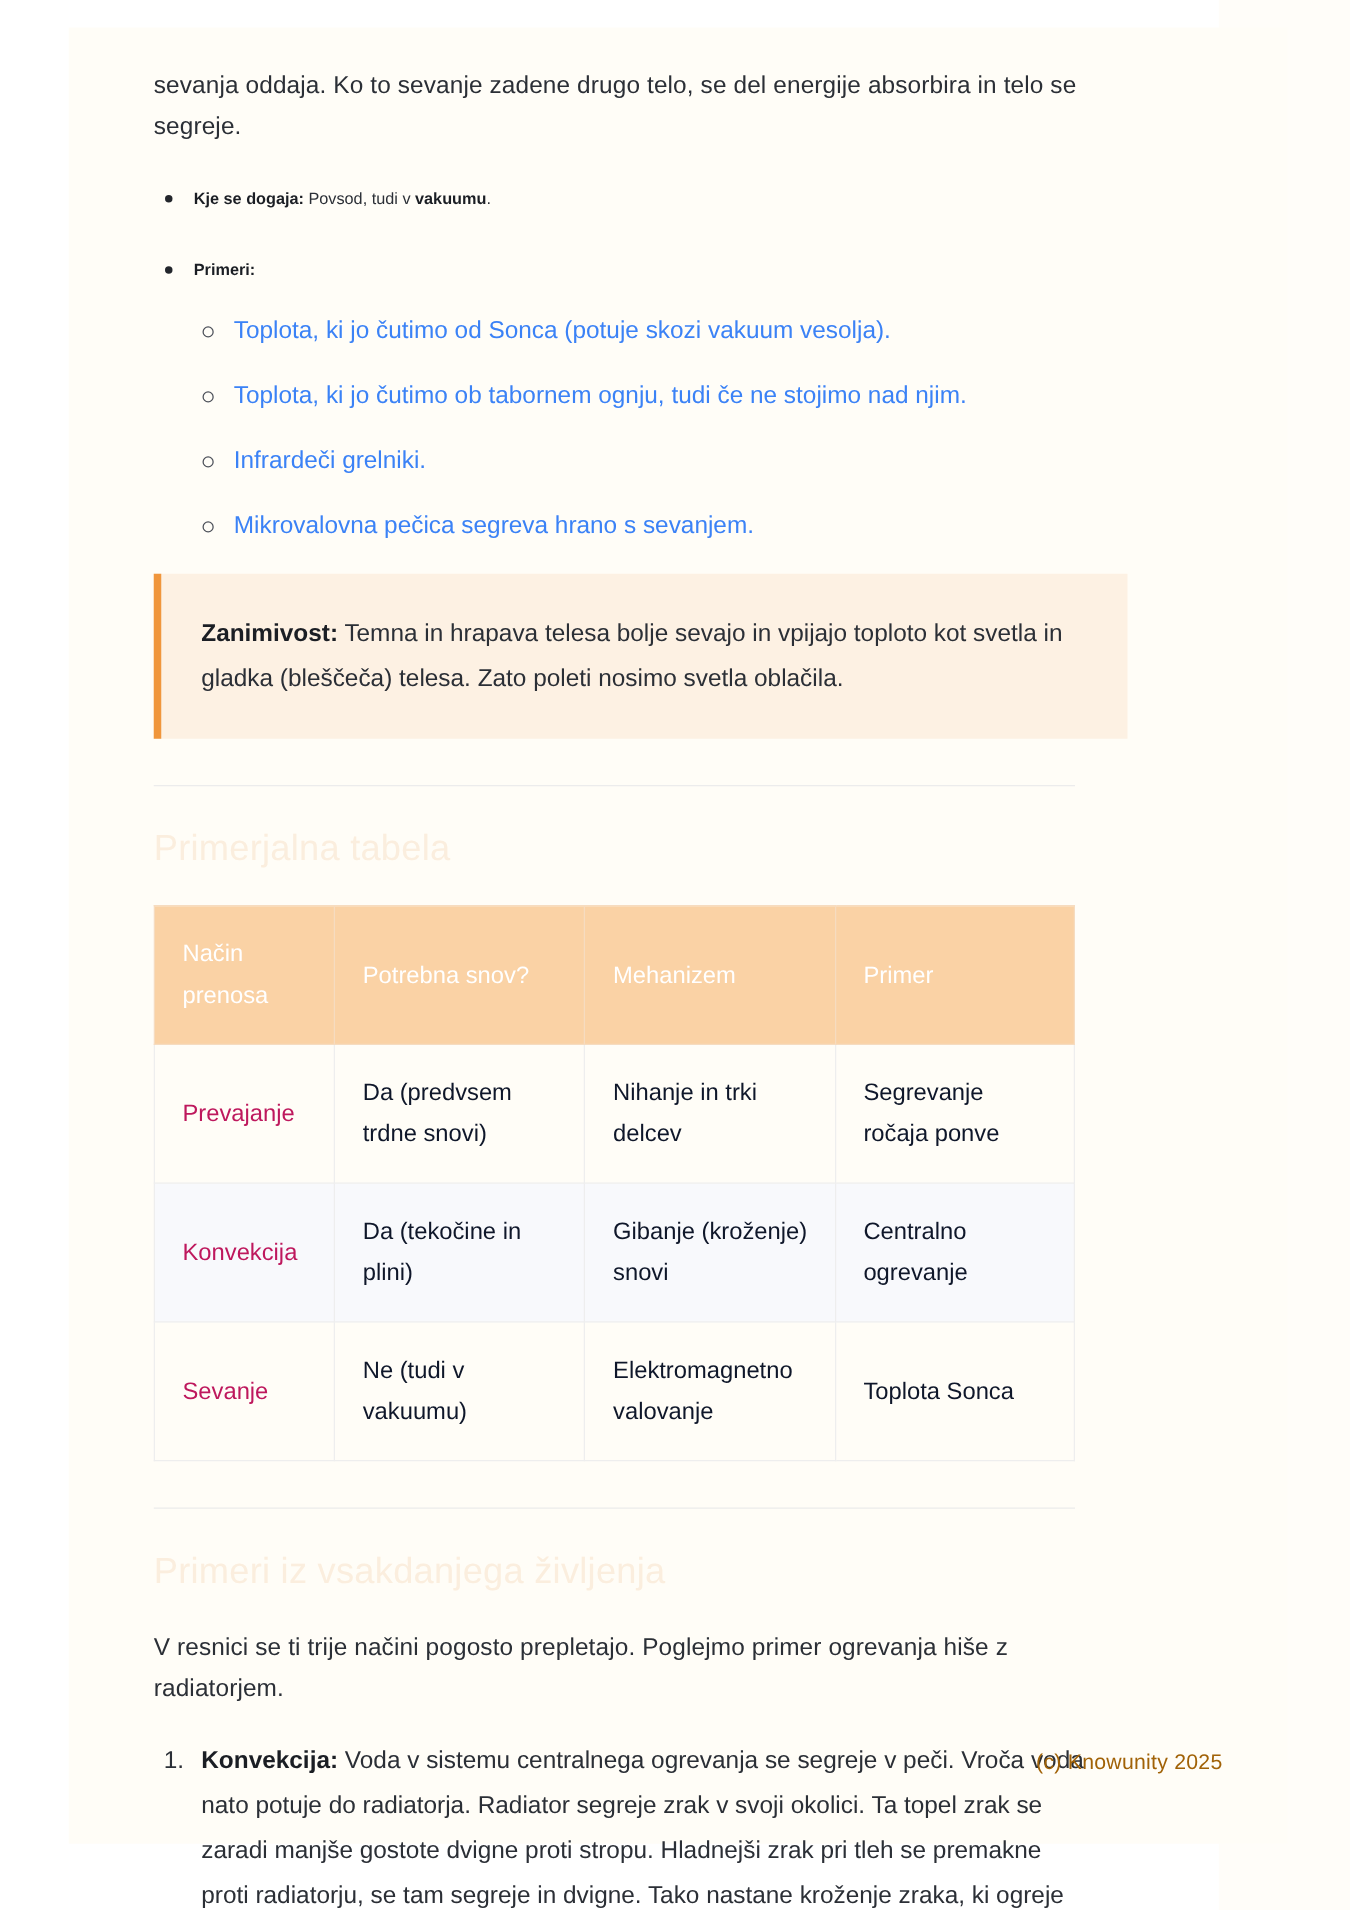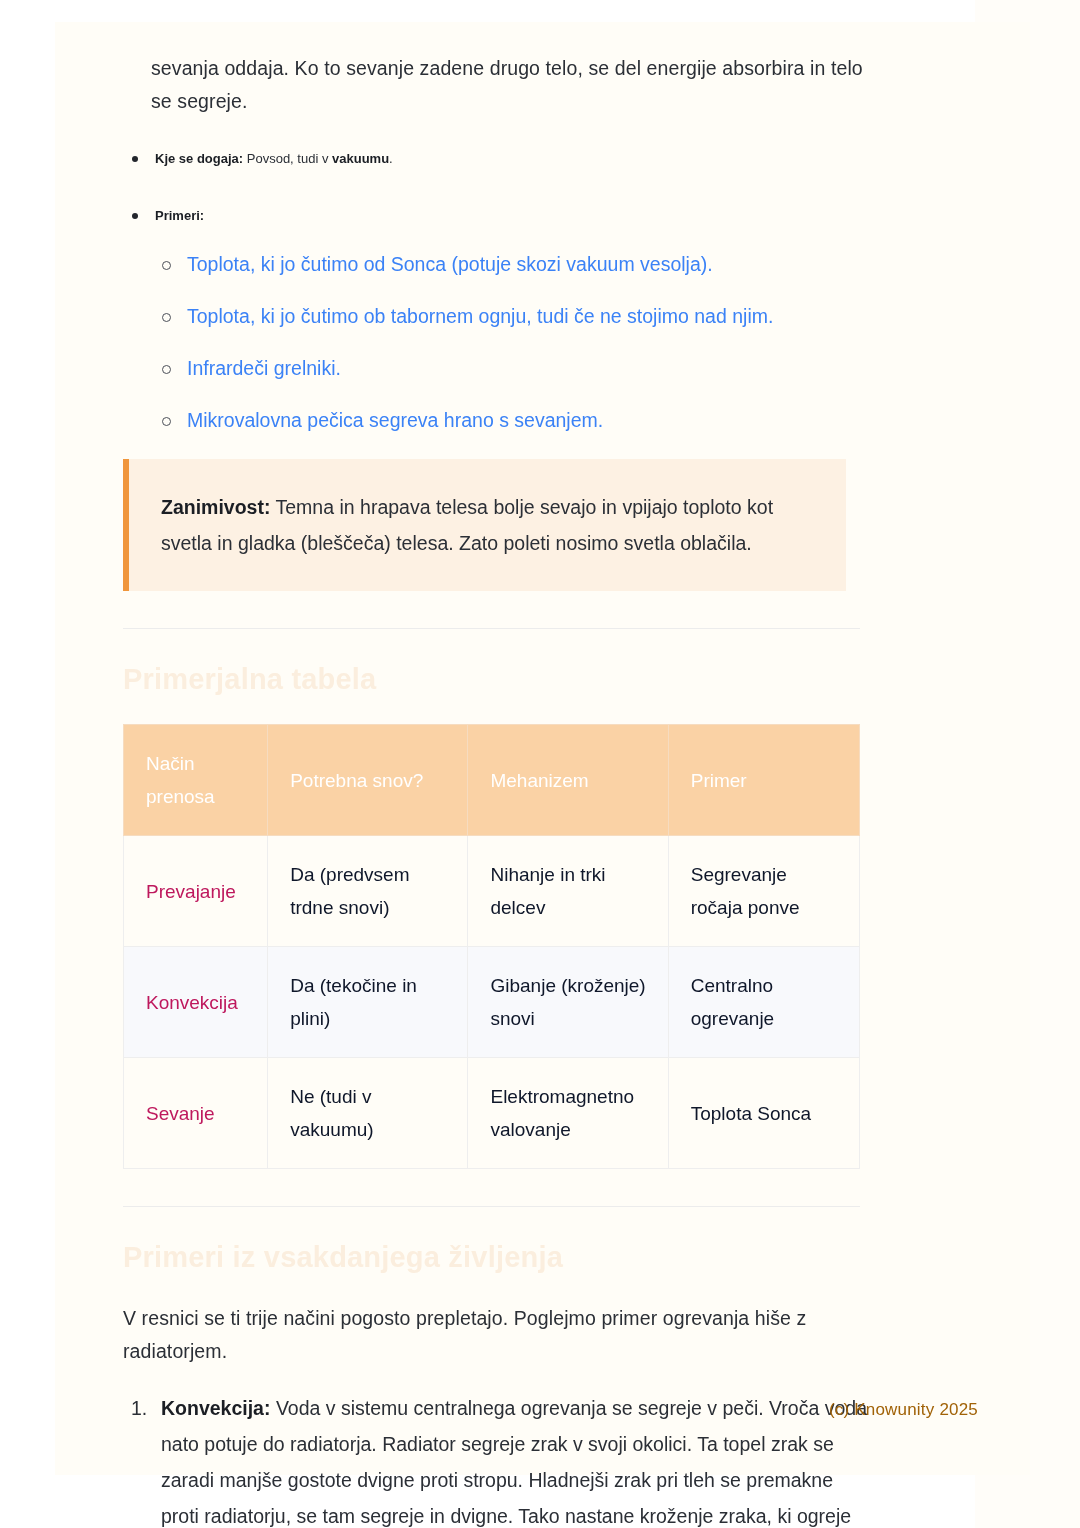--- a/index.html
+++ b/index.html
@@ -51,21 +51,21 @@
   }
 
   
   .para {
     font-size: 19.5px;
     line-height: 33px;
     color: #2b2f36;
     letter-spacing: 0.1px;
   }
 
-  .lead-para { margin-bottom: 14px; margin-left: 28px; }
+  .lead-para { margin-bottom: 14px; }
 
   b, .b { font-weight: 700; color: #1b1e24; }
 
   
   ul.level1 { list-style: none; margin: 0; padding: 0; }
   ul.level1 > li {
     position: relative;
     padding-left: 32px;
     font-size: 13px;
     line-height: 33px;
@@ -102,21 +102,21 @@
   }
 
   .sub-wrap { margin-left: 31px; }
 
   
   .callout {
     position: relative;
     background: #fdf1e3;
     margin-top: 22px;
     padding: 30px 34px 30px 38px;
-    width: 723px;
+    width: 779px;
   }
   .callout-bar {
     position: absolute;
     left: 0; top: 0;
     width: 6px; height: 100%;
     background: #f0963c;
   }
   .callout-text {
     font-size: 19.5px;
     line-height: 36px;
@@ -127,21 +127,21 @@
   .divider {
     height: 1px;
     background: #ececec;
     margin: 37px 0 0 0;
     width: 737px;
   }
 
   
   .section-heading {
     font-size: 29px;
-    font-weight: 700;
+    font-weight: 400;
     color: #fbeede;
     letter-spacing: 0.2px;
     margin-top: 30px;
     margin-bottom: 25px;
     line-height: 40px;
   }
 
   
   table.compare {
     border-collapse: collapse;

